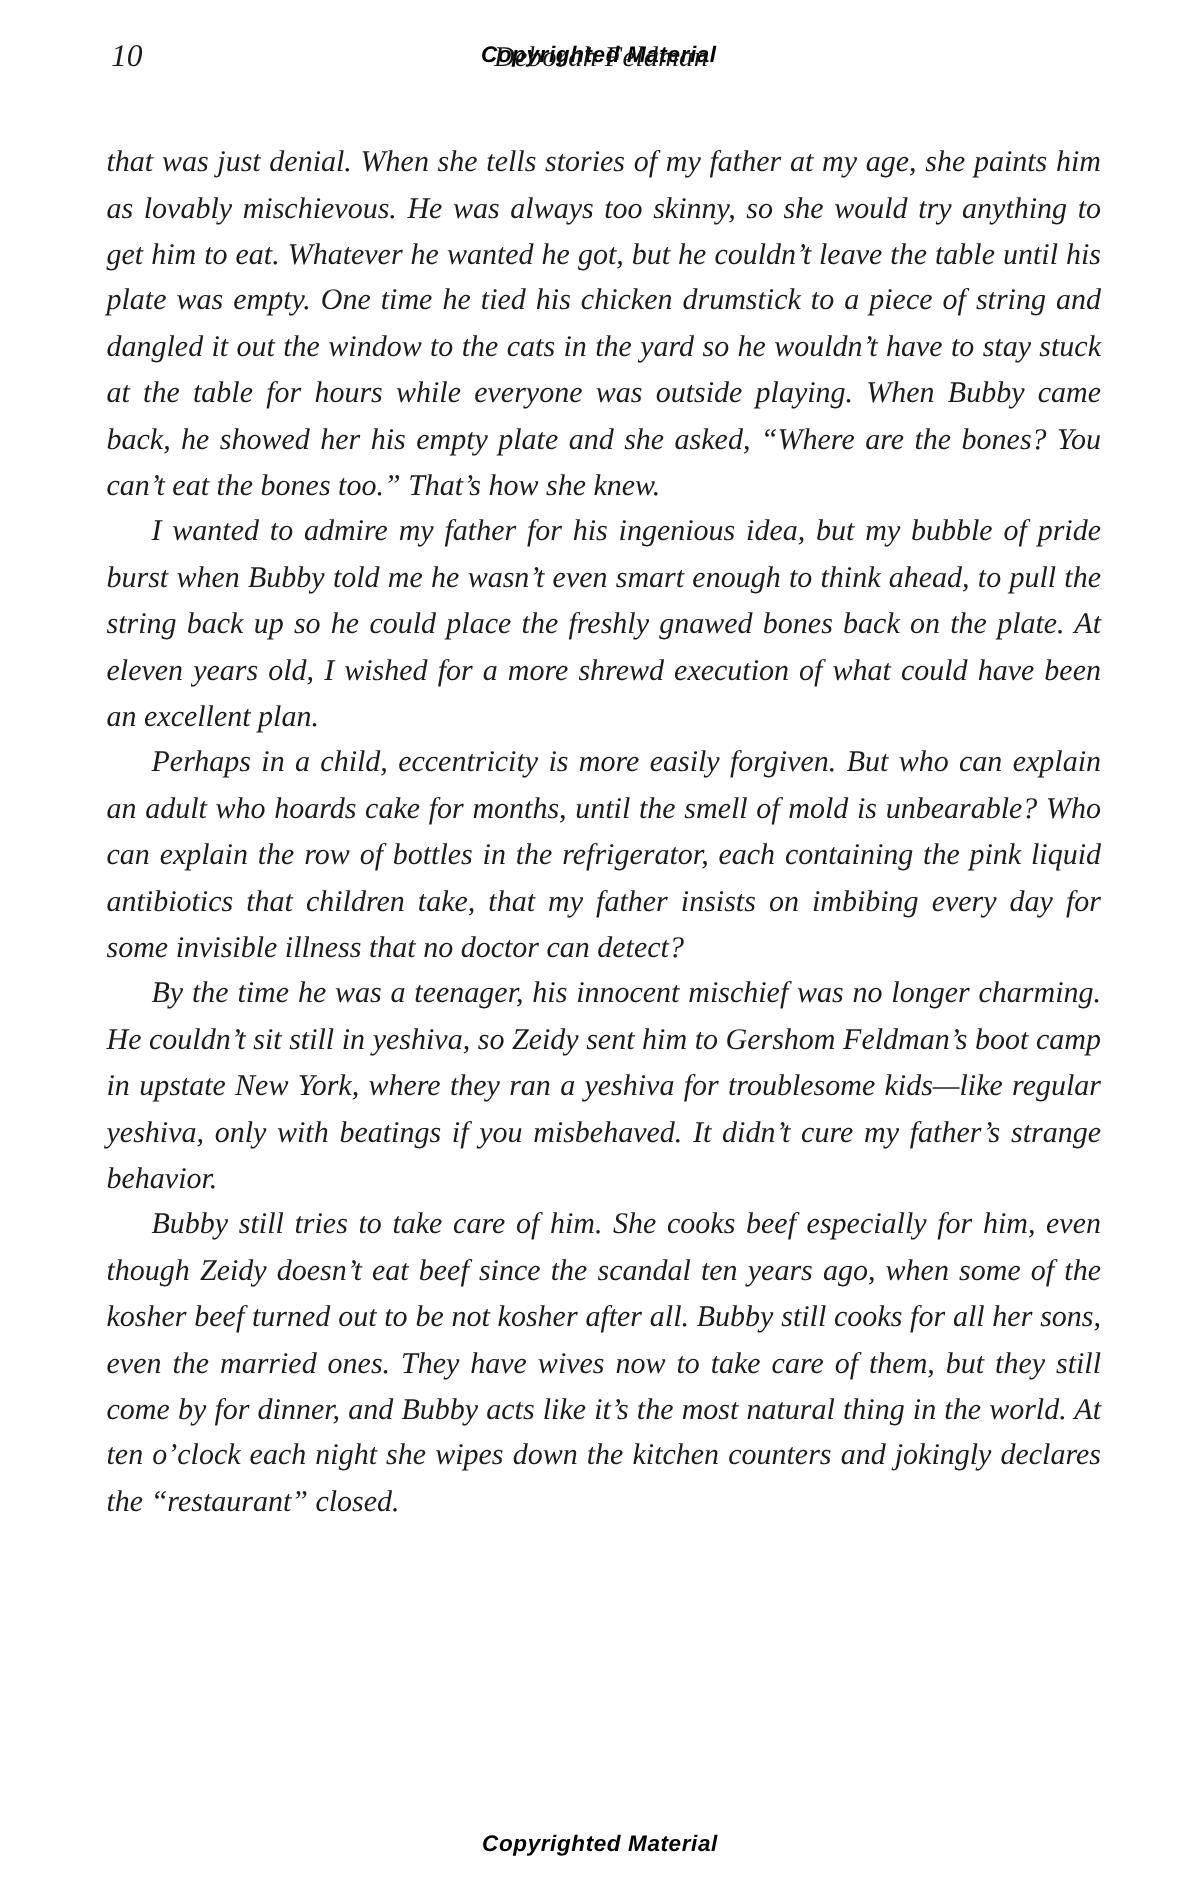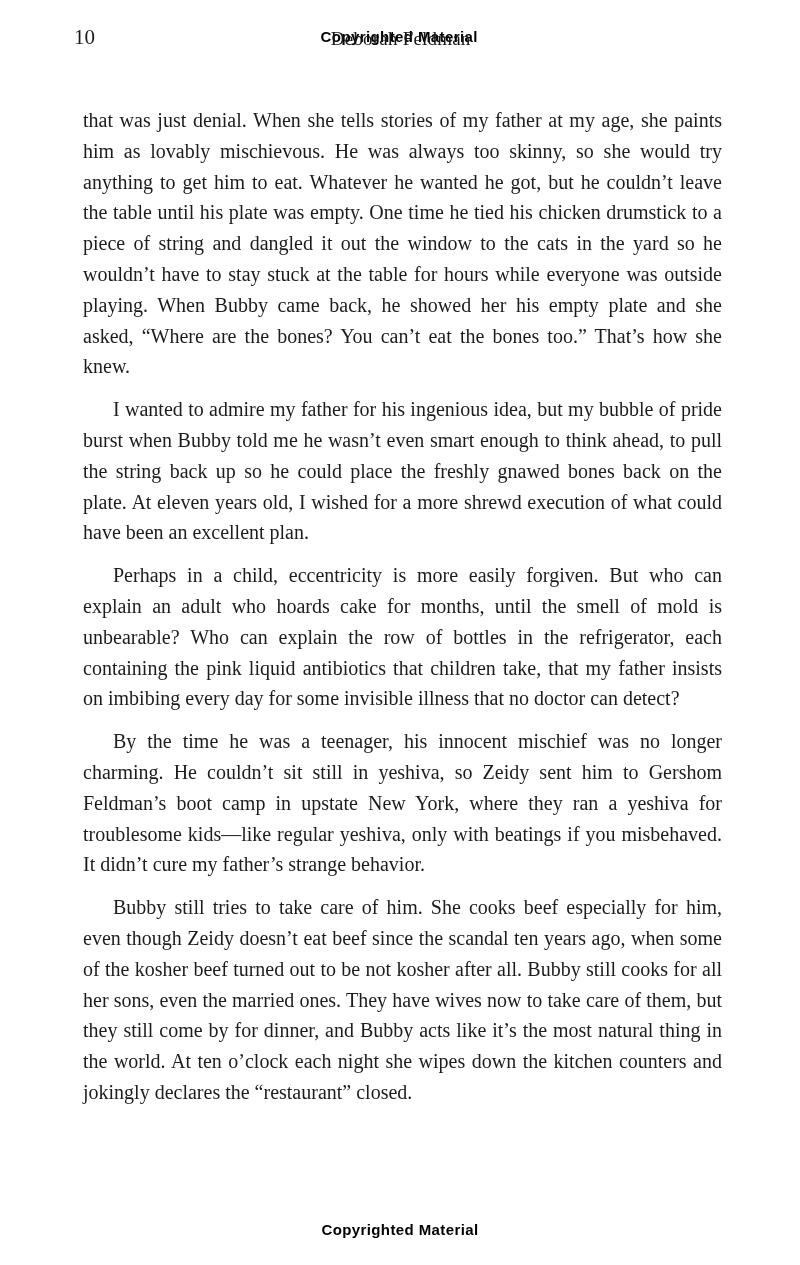--- a/index.html
+++ b/index.html
@@ -7,20 +7,21 @@
     padding: 0;
     background: #ffffff;
   }
   .page {
     position: relative;
     width: 800px;
     height: 1265px;
     background: #ffffff;
     overflow: hidden;
     font-family: "Liberation Serif", serif;
+    font-style: italic;
   }
   
   .header {
     position: absolute;
     top: 0;
     left: 0;
     width: 100%;
     height: 60px;
   }
   .page-num {
@@ -71,21 +72,21 @@
     position: absolute;
     left: 71px;
     top: 93px;
     width: 663px;
     font-size: 20px;
     line-height: 30.8px;
     color: #1c1c1c;
     text-align: justify;
   }
   .body-text p {
-    margin: 12px;
+    margin: 0;
     padding: 0;
     text-indent: 30px;
   }
   .body-text p.no-indent {
     text-indent: 0;
   }
   
   .footer {
     position: absolute;
     left: 0;

